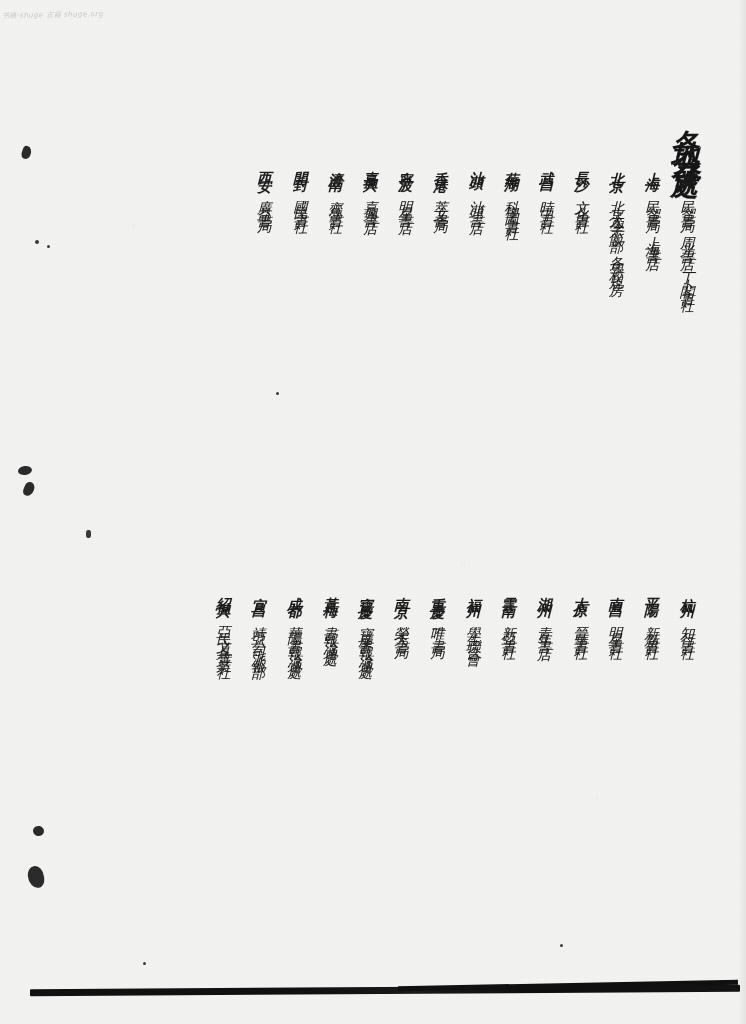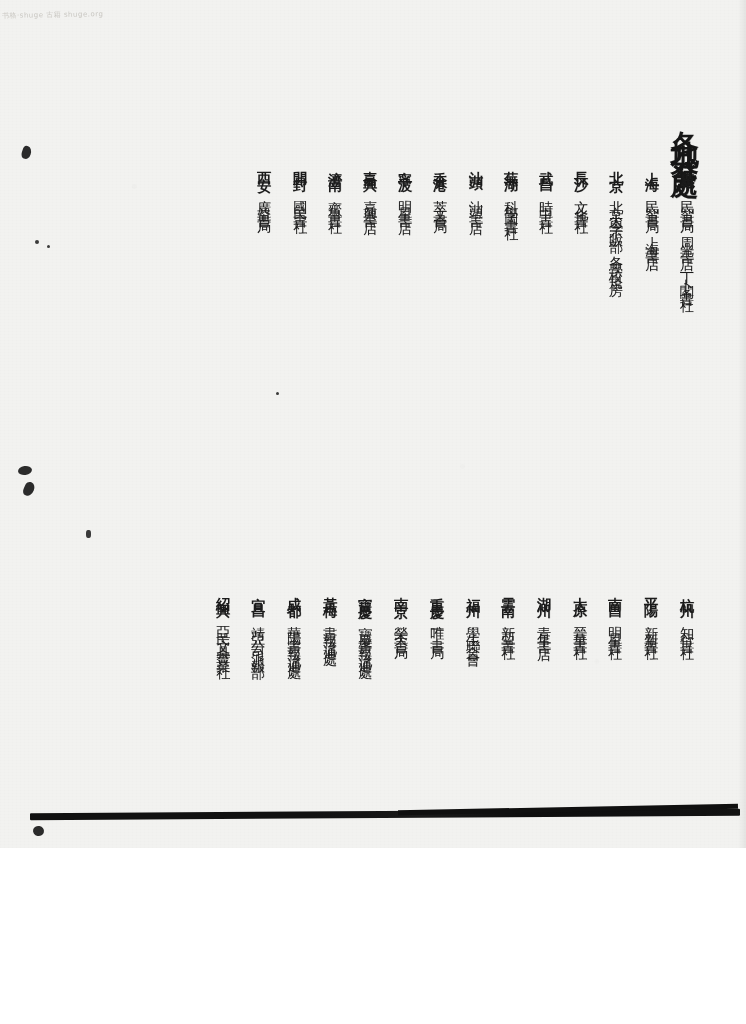--- a/index.html
+++ b/index.html
@@ -10,27 +10,28 @@
   body {
     width: 746px;
     height: 1024px;
     overflow: hidden;
     font-family: "DejaVu Serif", serif;
   }
 
   #page {
     position: relative;
     width: 746px;
-    height: 848px;
+    height: 1024px;
     background: #f2f2f0;
     background-image:
       radial-gradient(circle at 18% 22%, rgba(0,0,0,0.015) 0 2px, rgba(0,0,0,0) 3px),
       radial-gradient(circle at 62% 55%, rgba(0,0,0,0.013) 0 2px, rgba(0,0,0,0) 3px),
       radial-gradient(circle at 80% 78%, rgba(0,0,0,0.012) 0 2px, rgba(0,0,0,0) 3px);
     overflow: hidden;
+    font-style: italic;
   }
 
   
   #grain {
     position: absolute;
     inset: 0;
     pointer-events: none;
     opacity: 0.5;
     background:
       repeating-linear-gradient(0deg, rgba(0,0,0,0.012) 0 1px, rgba(0,0,0,0) 1px 3px),

